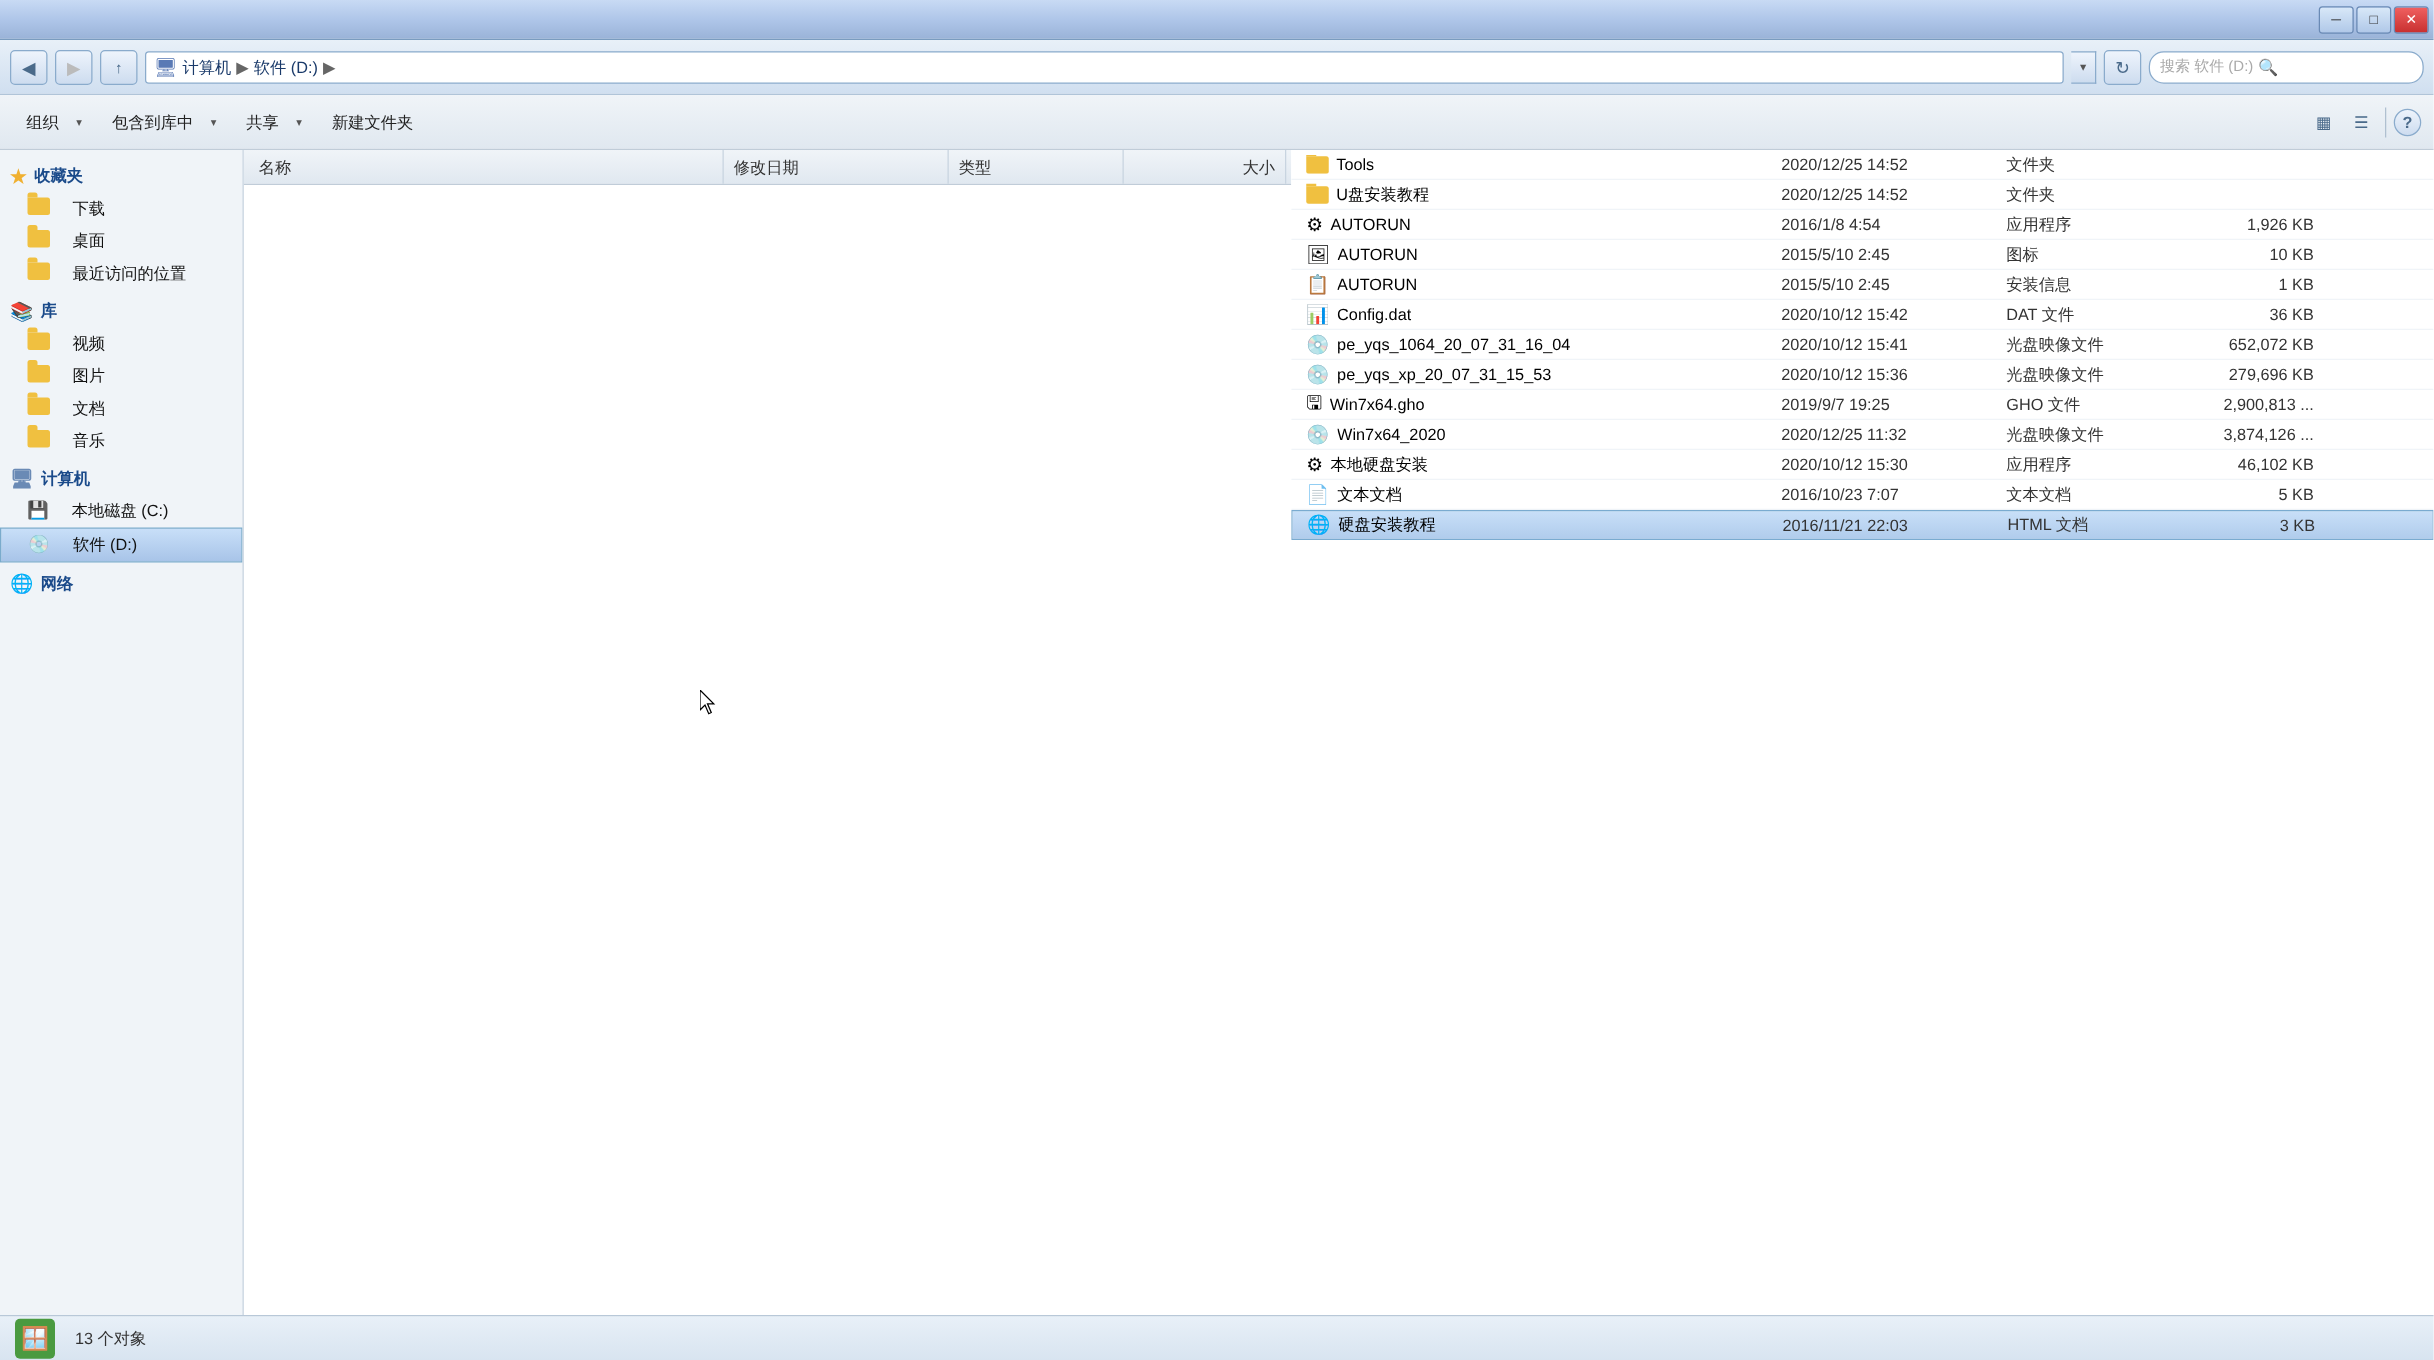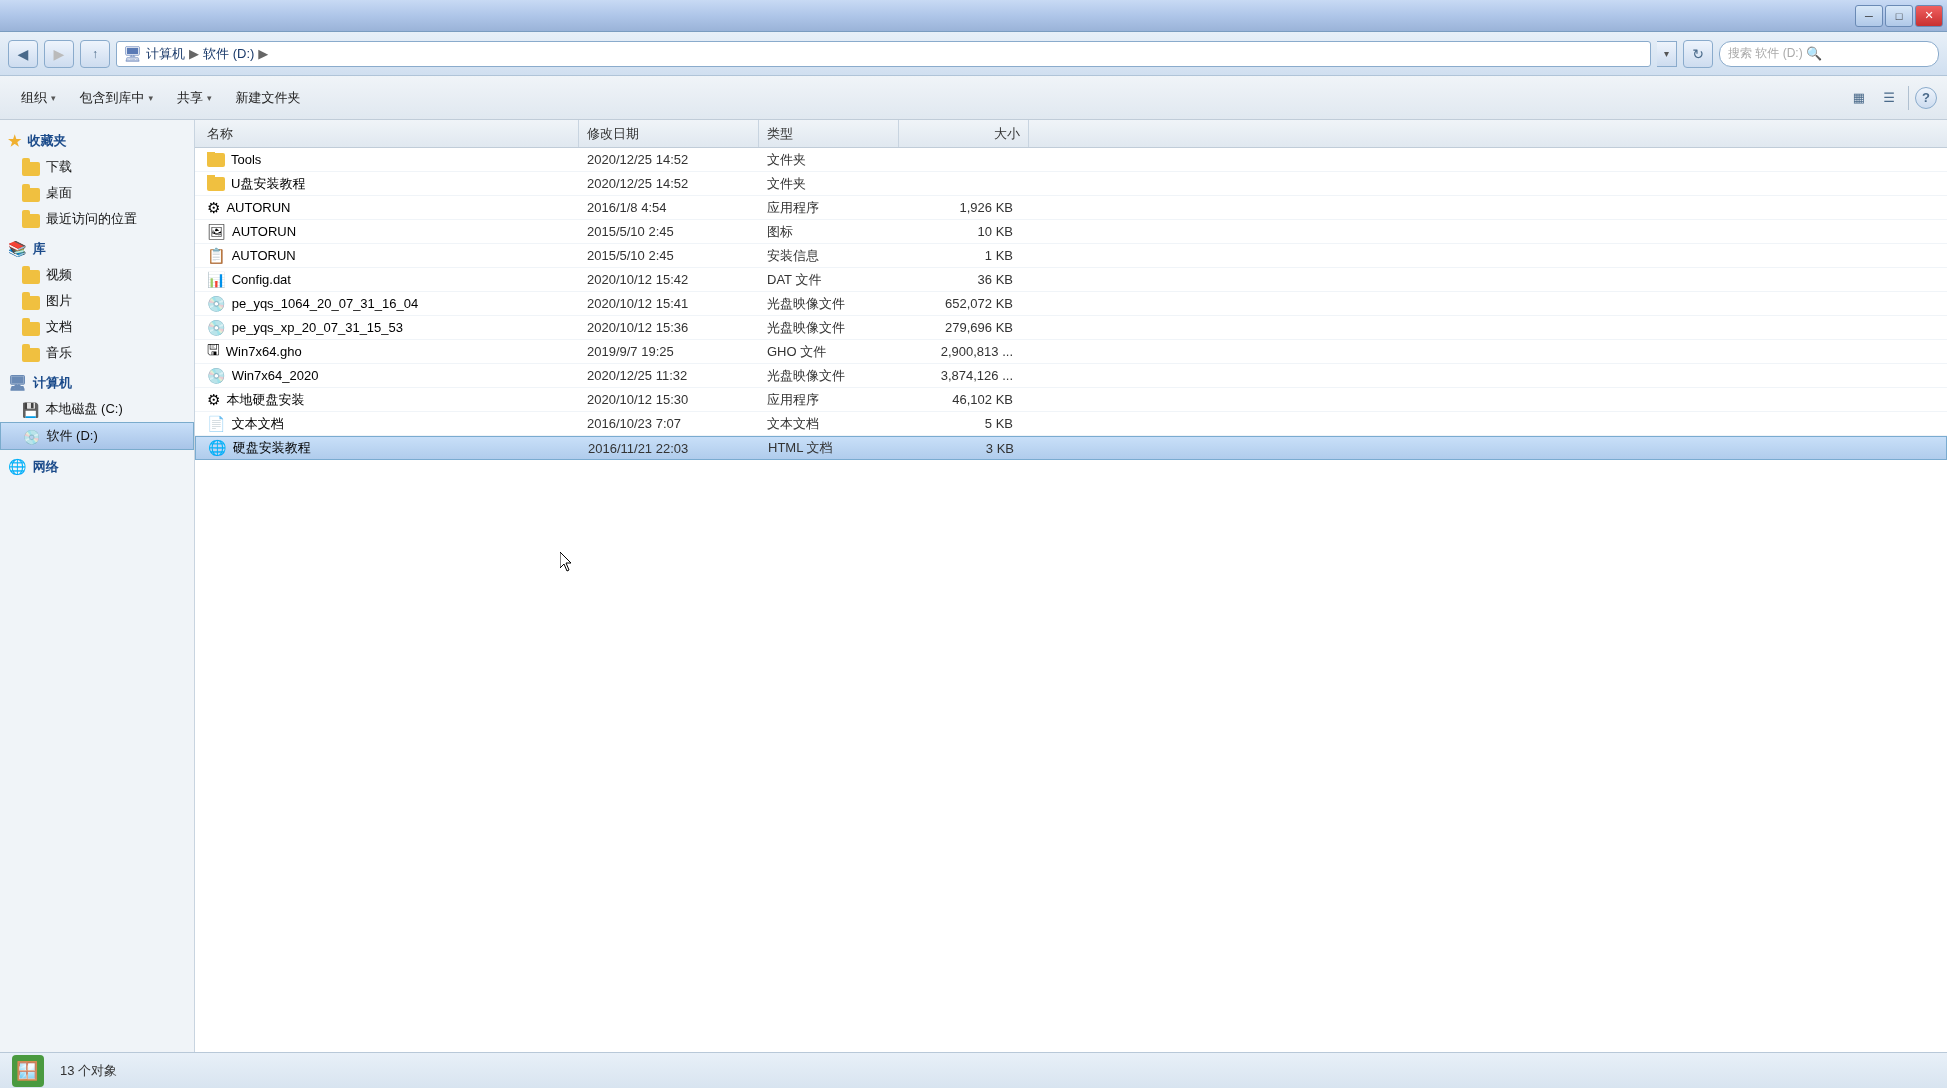--- a/index.html
+++ b/index.html
@@ -142,21 +142,21 @@
     }
     .toolbar-btn {
       height: 32px;
       padding: 0 10px;
       border: 1px solid transparent;
       border-radius: 3px;
       background: transparent;
       cursor: pointer;
       display: flex;
       align-items: center;
-      gap: 4px;
+      gap: 14px;
       font-size: 13px;
       color: #222;
       white-space: nowrap;
     }
     .toolbar-chevron {
       font-size: 9px;
       color: #555;
     }
 
     
@@ -181,24 +181,24 @@
       align-items: center;
       padding: 4px 8px;
       cursor: pointer;
       font-size: 13px;
       color: #1a4a8a;
       font-weight: bold;
       gap: 6px;
     }
     .sidebar-item {
       display: flex;
-      align-items: flex-end;
+      align-items: flex-start;
       padding: 4px 8px 4px 22px;
       cursor: pointer;
-      gap: 6px;
+      gap: 18px;
       font-size: 13px;
       color: #111;
     }
     .sidebar-item.active {
       background: linear-gradient(to bottom, #c8dff8, #a8c4e8);
       border: 1px solid #7aabcc;
     }
     .folder-icon {
       width: 18px;
       height: 14px;
@@ -220,21 +220,21 @@
     }
     .star-icon { color: #f0b030; font-size: 15px; }
     .computer-icon { color: #6a8ab5; font-size: 15px; }
     .network-icon { color: #6a8ab5; font-size: 15px; }
     .lib-icon { color: #8a7ab5; font-size: 15px; }
 
     
     .file-area {
       flex: 1;
       display: flex;
-      flex-direction: column;
+      flex-direction: row;
       overflow: hidden;
     }
 
     
     .col-headers {
       display: flex;
       align-items: center;
       height: 28px;
       background: linear-gradient(to bottom, #f0f4f8, #e0e8f0);
       border-bottom: 1px solid #c0ccd8;

